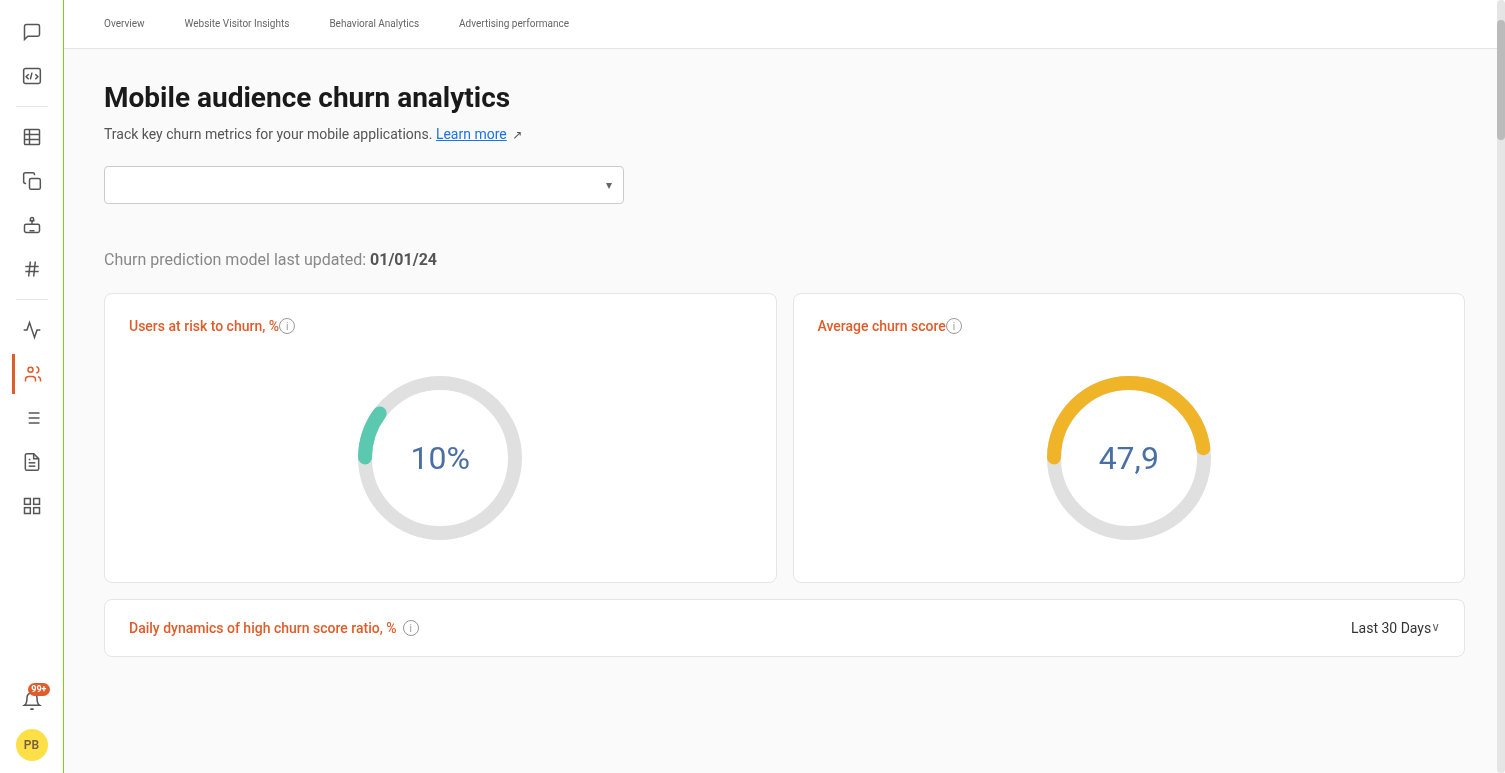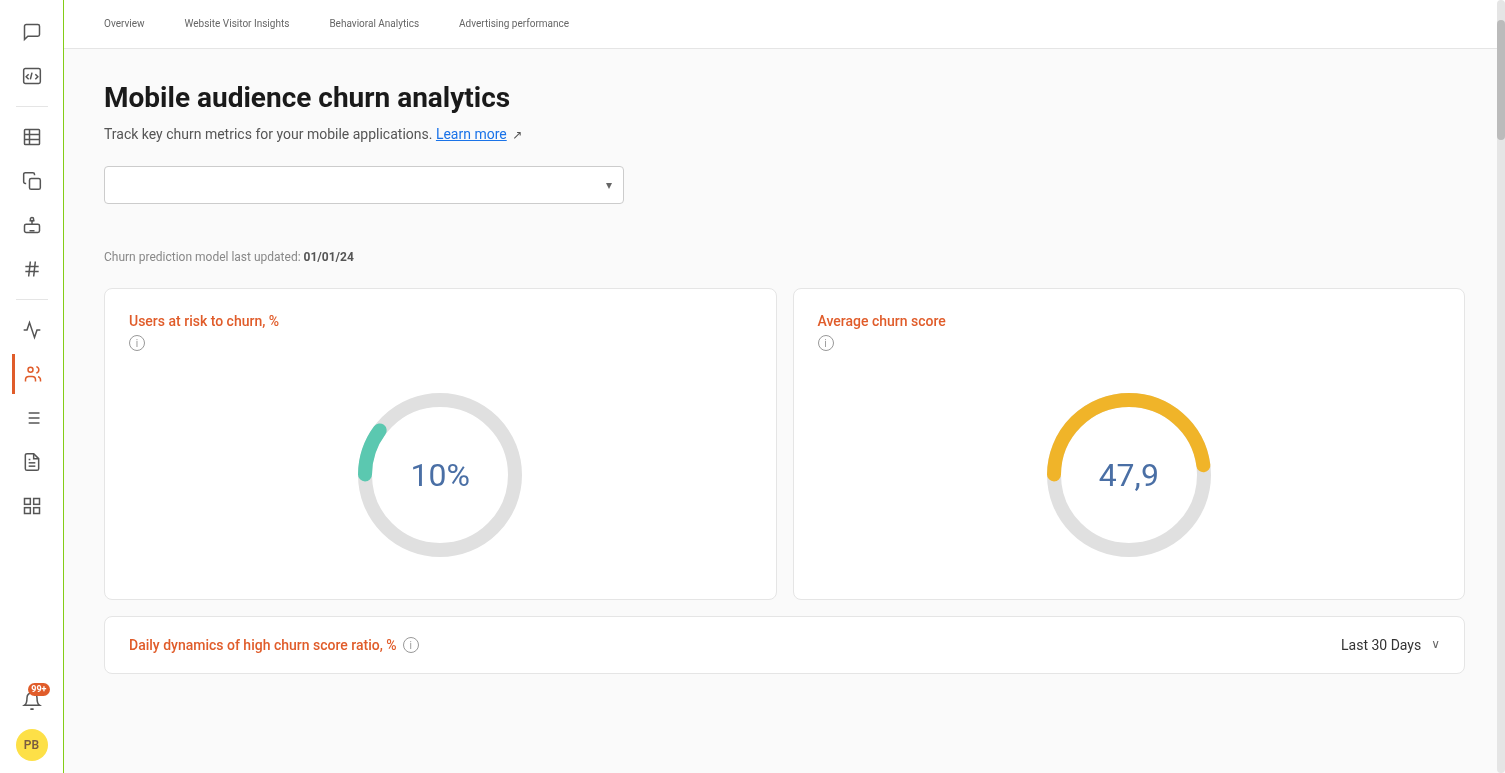--- a/index.html
+++ b/index.html
@@ -182,21 +182,21 @@
       position: absolute;
       right: 12px;
       top: 50%;
       transform: translateY(-50%);
       pointer-events: none;
       color: #666;
       font-size: 12px;
     }
 
     .update-info {
-      font-size: 12px;
+      font-size: 16px;
       color: #888;
       margin-bottom: 24px;
       margin-top: 46px;
     }
     .update-info strong {
       font-weight: 700;
       color: #555;
     }
 
     
@@ -213,24 +213,22 @@
       border-radius: 8px;
       padding: 24px;
       display: flex;
       flex-direction: column;
       align-items: center;
     }
 
     .card-header {
       width: 100%;
       display: flex;
-      align-items: flex-start;
-      gap: 6px;
+      align-items: center;
       margin-bottom: 24px;
-      flex-direction: column;
     }
     .card-title {
       font-size: 14px;
       color: #e05c2a;
       font-weight: 500;
     }
     .info-icon {
       width: 16px;
       height: 16px;
       border: 1px solid #999;
@@ -276,21 +274,21 @@
       align-items: center;
       gap: 6px;
     }
     .bottom-card-title {
       font-size: 14px;
       color: #e05c2a;
       font-weight: 500;
     }
     .date-filter {
       display: flex;
-      gap: 10px;
+      gap: 0;
       font-size: 14px;
       color: #333;
       cursor: pointer;
       margin-left: 36px;
     }
     .date-filter-arrow {
       font-size: 12px;
       color: #666;
     }
 

